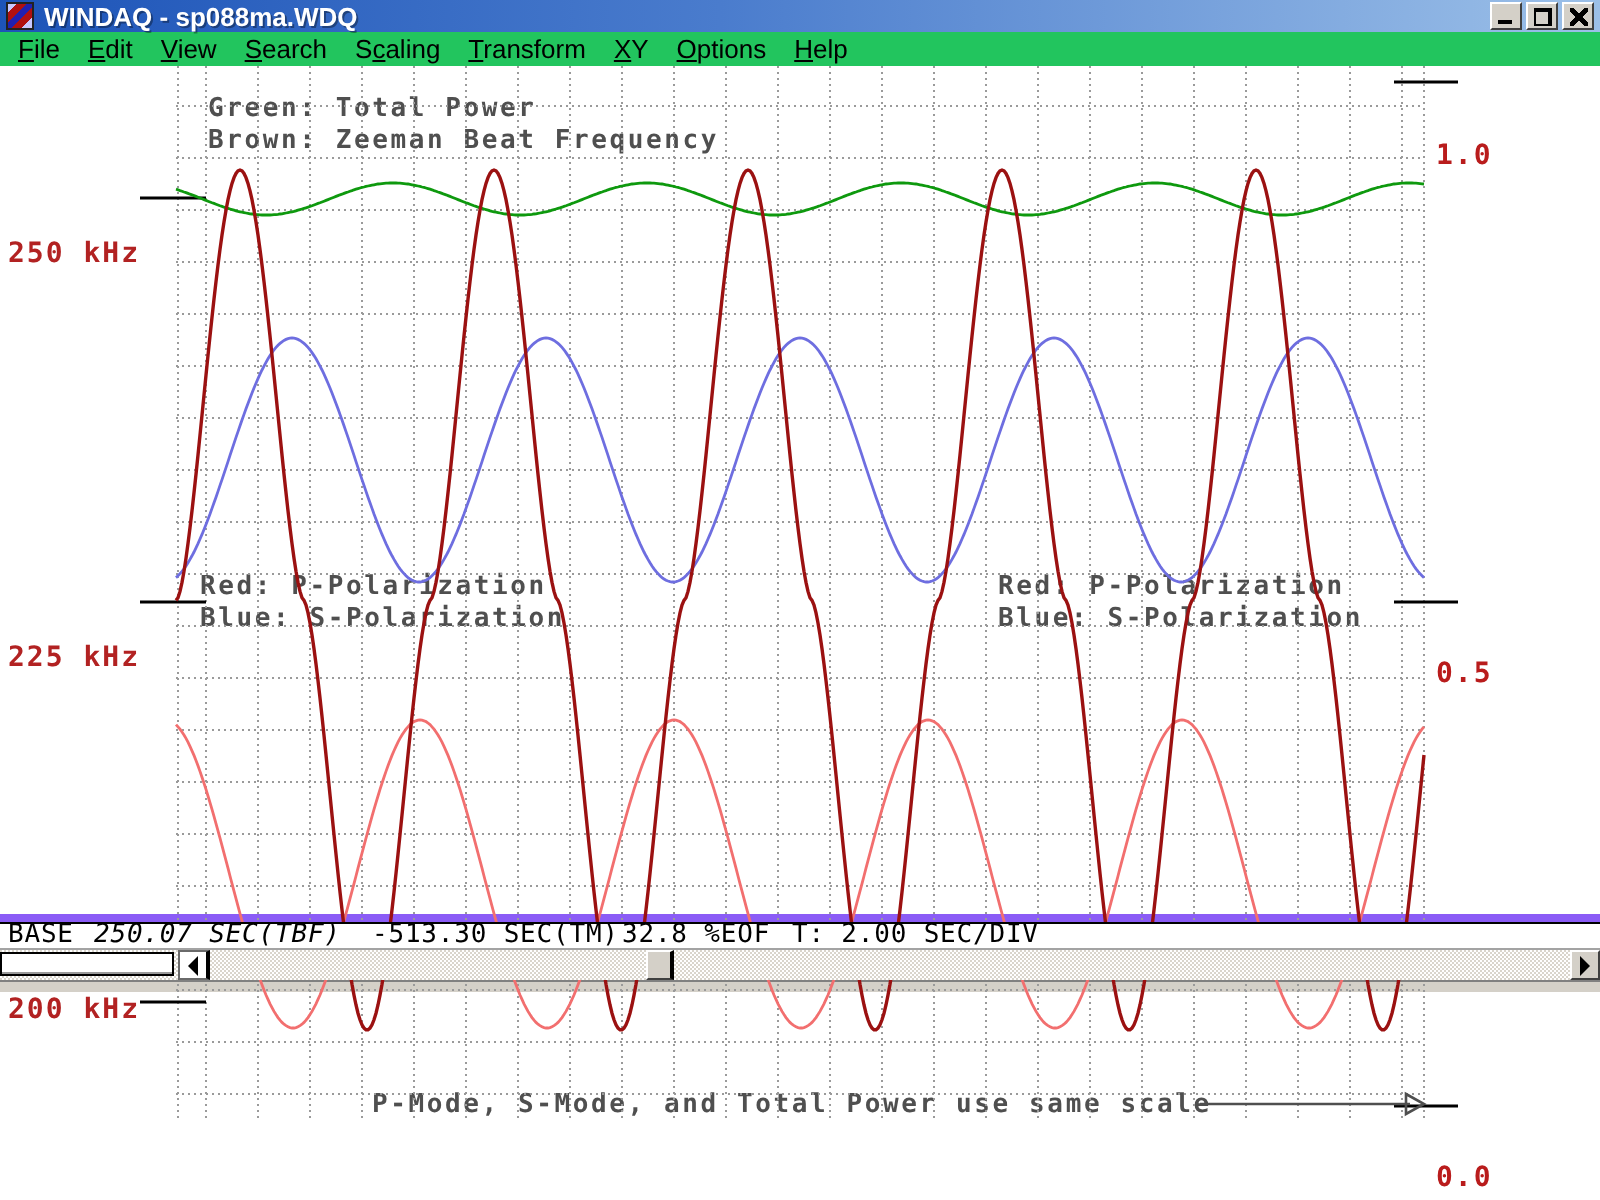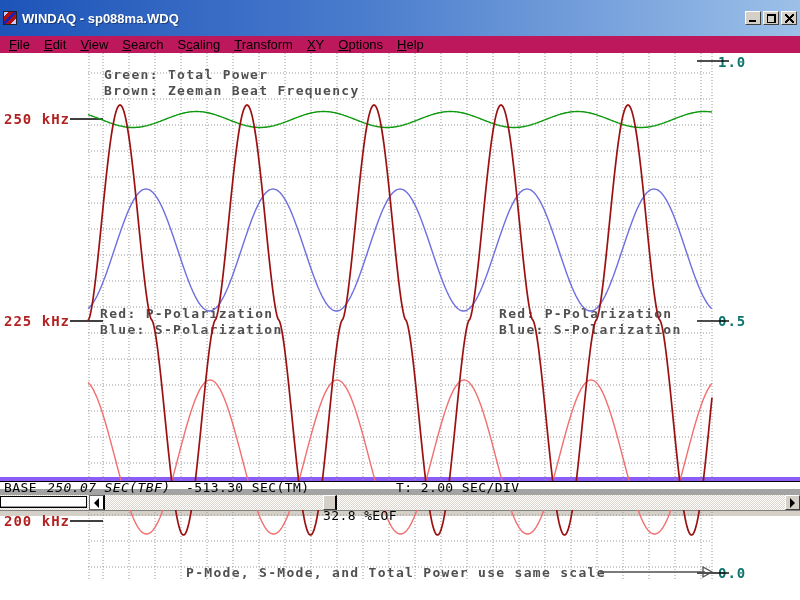--- a/index.html
+++ b/index.html
@@ -1,63 +1,63 @@
 <!DOCTYPE html>
 <html><head>
 <meta charset="utf-8">
 <style>
   * { margin:0; padding:0; box-sizing:border-box; }
   html,body { width:800px; height:600px; overflow:hidden; background:#D4D0C8;
               font-family:"Liberation Sans", sans-serif; }
   .window { width:800px; height:600px; position:relative; background:#fff; }
 
   
-  .titlebar { height:36px; background:linear-gradient(90deg,#1D54B8 0%, #4A7CCD 45%, #9CC0E8 100%);
+  .titlebar { height:16px; background:linear-gradient(90deg,#1D54B8 0%, #4A7CCD 45%, #9CC0E8 100%);
               display:flex; align-items:center; padding:0 3px; }
   .app-icon { width:14px; height:14px; flex:0 0 14px; border:1px solid #222;
               background:linear-gradient(135deg,#c8c8ff 0 18%, #b01010 18% 38%, #2020b0 38% 58%, #b01010 58% 78%, #c8c8ff 78%); }
   .title-text { color:#fff; font-weight:bold; font-size:13px; margin-left:5px; flex:1;
                 white-space:nowrap; text-shadow:1px 1px 0 rgba(0,0,0,.35); }
   .win-buttons { display:flex; gap:2px; }
   .winbtn { width:16px; height:14px; background:#D4D0C8; border:1px solid;
             border-color:#fff #404040 #404040 #fff; position:relative; padding:0; cursor:default; }
   .glyph-min { position:absolute; left:3px; bottom:2px; width:7px; height:2px; background:#000; }
   .glyph-restore { position:absolute; left:3px; top:2px; width:9px; height:9px; }
   .glyph-restore::before { content:""; position:absolute; right:0; top:0; width:6px; height:6px; border:1px solid #000; border-top-width:2px; background:#D4D0C8; }
   .glyph-restore::after  { content:""; position:absolute; left:0; bottom:0; width:6px; height:6px; border:1px solid #000; border-top-width:2px; background:#D4D0C8; }
   .glyph-close { position:absolute; left:3px; top:2px; width:9px; height:9px;
      background:
        linear-gradient(45deg,  transparent 40%, #000 40% 60%, transparent 60%),
        linear-gradient(-45deg, transparent 40%, #000 40% 60%, transparent 60%); }
 
   
-  .menubar { height:17px; background:#be185d; display:flex; align-items:center;
+  .menubar { height:17px; background:#22c55e; display:flex; align-items:center;
              font-size:13px; color:#000; padding-left:2px; }
   .menu-item { padding:1px 7px 2px 7px; white-space:nowrap; }
   .menu-item u { text-decoration:underline; }
 
   
   .chart { position:relative; height:428px; background:#fff; border-bottom:4px solid #8b5cf6;font-weight:bold; }
   .chart svg { position:absolute; left:0; top:0; pointer-events:none; }
 
   .axis-label { position:absolute; font-family:"DejaVu Sans Mono", monospace;
                 font-size:14px; letter-spacing:1px; white-space:nowrap; line-height:16px; }
-  .axis-left  { color:#B22222; width:66px; text-align:right; left:4px; }
-  .axis-right { color:#0f766e; left:718px; }
+  .axis-left  { color:#B22222; width:66px; text-align:right; left:4px;margin-top:28px; }
+  .axis-right { color:#b91c1c; left:718px;margin-top:36px; }
 
   .anno { position:absolute; font-family:"DejaVu Sans Mono", monospace; font-size:13px;
           letter-spacing:1.3px; color:#4F4F4F; line-height:16px; white-space:nowrap; }
 
   
-  .statusbar { height:14px; background:#fff; border-top:1px solid #000; border-bottom:6px solid #a3a3a3;
+  .statusbar { height:14px; background:#fff; border-top:1px solid #000; border-bottom:1px solid #a3a3a3;
                position:relative; font-family:"DejaVu Sans Mono", monospace; font-size:13px;
                letter-spacing:.4px; color:#000; line-height:12px; }
   .statusbar span { position:absolute; top:0; white-space:nowrap; }
   .st-mode{ left:4px; } .st-tbf{ left:47px;font-style:italic; } .st-tm{ left:186px;text-align:right; }
-  .st-eof{ left:323px;margin-top:28px; } .st-div{ left:396px; }
+  .st-eof{ left:311px; } .st-div{ left:396px; }
 
   
   .scrollrow { height:15px; position:relative;
      background-image: conic-gradient(#ffffff 90deg, #d9d5cc 90deg 180deg, #ffffff 180deg 270deg, #d9d5cc 270deg);
      background-size:2px 2px; }
   .pan-box { position:absolute; left:0; top:1px; width:87px; height:12px; background:#fff;
              border:1px solid #000; box-shadow: inset 0 -5px 0 -4px #9a9a9a; }
   .sbtn { position:absolute; top:0; height:15px; padding:0; cursor:default; }
   .sbtn-left { left:89px; width:16px; background:#fff; border:1px solid #6a6a6a; border-right:2px solid #000; }
   .sbtn-right { right:0; width:15px; background:#D4D0C8; border:1px solid; border-color:#fff #404040 #404040 #fff; }
@@ -111,21 +111,21 @@
 
     <div class="anno" style="left:100px; top:253px;">Red: P-Polarization</div>
     <div class="anno" style="left:100px; top:269px;">Blue: S-Polarization</div>
     <div class="anno" style="left:499px; top:253px;">Red: P-Polarization</div>
     <div class="anno" style="left:499px; top:269px;">Blue: S-Polarization</div>
 
     <div class="anno" style="left:186px; top:512px;">P-Mode, S-Mode, and Total Power use same scale</div>
 
     <div class="axis-label axis-left" style="top:58px;">250 kHz</div>
     <div class="axis-label axis-left" style="top:260px;">225 kHz</div>
-    <div class="axis-label axis-left" style="top:460px;text-align:right;">200 kHz</div>
+    <div class="axis-label axis-left" style="top:436px;text-align:right;">200 kHz</div>
 
     <div class="axis-label axis-right" style="top:1px;">1.0</div>
     <div class="axis-label axis-right" style="top:260px;text-align:center;">0.5</div>
     <div class="axis-label axis-right" style="top:512px;">0.0</div>
 
     <svg id="plot" width="800" height="528">
         <g>
           <line x1="89" y1="0" x2="89" y2="528" stroke="#9a9a9a" stroke-width="1" stroke-dasharray="1 2"></line>
           <line x1="712" y1="0" x2="712" y2="528" stroke="#9a9a9a" stroke-width="1" stroke-dasharray="1 2"></line>
           <line x1="103" y1="0" x2="103" y2="528" stroke="#9a9a9a" stroke-width="1" stroke-dasharray="1 2"></line>

